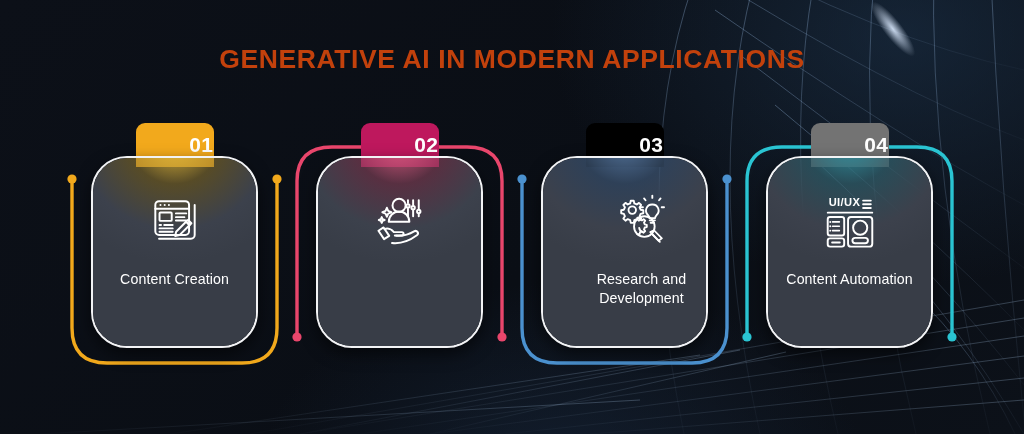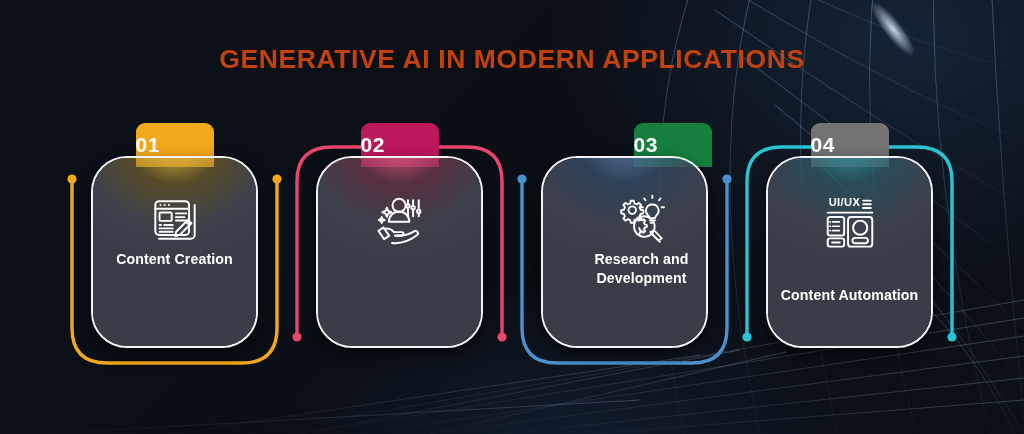--- a/index.html
+++ b/index.html
@@ -43,21 +43,21 @@
   .card-unit.u3 { left:737px; }
 
   
   .bracket { position:absolute; left:0; top:0; width:225px; height:250px; overflow:visible; }
 
   
   .tab {
     position:absolute; top:0; left:50%; transform:translateX(-50%);
     width:78px; height:44px;
     border-radius:9px 9px 0 0;
-    display:flex; align-items:center; justify-content:flex-start;
+    display:flex; align-items:center; justify-content:flex-end;
     z-index:2;
   }
   .tab-num {
     color:#ffffff;
     font-size:21px;
     font-weight:bold;
     letter-spacing:0.5px;
     line-height:1;
     margin-top:-2px;
   }
@@ -79,26 +79,26 @@
     flex-direction:column;
     align-items:center;
   }
   .card-icon {
     margin-top:30px;
     width:62px; height:62px;
     display:flex; align-items:center; justify-content:center;
   }
   .card-icon svg { display:block; }
   .card-label {
-    margin-top:0;
+    margin-top:20px;
     width:150px;
     text-align:center;
     color:#ffffff;
     font-size:14.2px;
-    font-weight:bold;
+    font-weight:normal;
     line-height:1.32;
     letter-spacing:0.1px;
   }
 </style>
 </head>
 <body>
 
 <div id="bg-layer">
   <svg id="bg-mesh" viewBox="0 0 1024 434" preserveAspectRatio="none">
     <defs>
@@ -212,21 +212,21 @@
       </div>
     </div>
   </div>
 
   <div class="card-unit u2">
     <svg class="bracket" viewBox="0 0 225 250">
       <path d="M10 58 L10 205 Q10 240 45 240 L180 240 Q215 240 215 205 L215 58" fill="none" stroke="#4b91cf" stroke-width="3.4" stroke-linecap="round"></path>
       <circle cx="10" cy="56" r="4.6" fill="#4b91cf"></circle>
       <circle cx="215" cy="56" r="4.6" fill="#4b91cf"></circle>
     </svg>
-    <div class="tab" style="background:#15803d;margin-left:48px;">
+    <div class="tab" style="background:#000000;">
       <span class="tab-num">03</span>
     </div>
     <div class="card-box">
       <div class="card-box-inner" style="background:radial-gradient(ellipse 130px 120px at 50% -8%, #52729a 0%, rgba(62,86,116,0.7) 34%, #3c414c 72%, #383d47 100%);padding-left:34px;">
         <div class="card-icon">
           <svg viewBox="0 0 64 64" width="60" height="60" fill="none" stroke="#ffffff" stroke-width="2" stroke-linecap="round" stroke-linejoin="round">
             <path d="M20 12.5 l3.2 0 0.6 2.9 2.6 1.1 2.4 -1.7 2.3 2.3 -1.7 2.4 1.1 2.6 2.9 0.6 0 3.2 -2.9 0.6 -1.1 2.6 1.7 2.4 -2.3 2.3 -2.4 -1.7 -2.6 1.1 -0.6 2.9 -3.2 0 -0.6 -2.9 -2.6 -1.1 -2.4 1.7 -2.3 -2.3 1.7 -2.4 -1.1 -2.6 -2.9 -0.6 0 -3.2 2.9 -0.6 1.1 -2.6 -1.7 -2.4 2.3 -2.3 2.4 1.7 2.6 -1.1 z"></path>
             <circle cx="21.6" cy="22.5" r="4"></circle>
             <path d="M27 30.5 l2.4 0 0.5 2.2 2 0.8 1.8 -1.3 1.7 1.7 -1.3 1.8 0.8 2 2.2 0.5 0 2.4 -2.2 0.5 -0.8 2 1.3 1.8 -1.7 1.7 -1.8 -1.3 -2 0.8 -0.5 2.2 -2.4 0"></path>
             <path d="M43 16.5 a6.5 6.5 0 0 1 4.6 11.3 c-1 1 -1.6 2 -1.6 3.2 h-6 c0 -1.2 -0.6 -2.2 -1.6 -3.2 A6.5 6.5 0 0 1 43 16.5 z"></path>
@@ -246,21 +246,21 @@
   <div class="card-unit u3">
     <svg class="bracket" viewBox="0 0 225 250">
       <path d="M10 212 L10 58 Q10 24 45 24 L180 24 Q215 24 215 58 L215 212" fill="none" stroke="#2ac4d2" stroke-width="3.4" stroke-linecap="round"></path>
       <circle cx="10" cy="214" r="4.6" fill="#2ac4d2"></circle>
       <circle cx="215" cy="214" r="4.6" fill="#2ac4d2"></circle>
     </svg>
     <div class="tab" style="background:#737373;">
       <span class="tab-num">04</span>
     </div>
     <div class="card-box">
-      <div class="card-box-inner" style="background:radial-gradient(ellipse 130px 120px at 50% -8%, #2f8d9b 0%, rgba(50,96,108,0.72) 34%, #3c414c 72%, #383d47 100%);gap:36px;">
+      <div class="card-box-inner" style="background:radial-gradient(ellipse 130px 120px at 50% -8%, #2f8d9b 0%, rgba(50,96,108,0.72) 34%, #3c414c 72%, #383d47 100%);">
         <div class="card-icon">
           <svg viewBox="0 0 64 64" width="62" height="62" fill="none" stroke="#ffffff" stroke-width="2" stroke-linecap="round" stroke-linejoin="round">
             <text x="10" y="19" font-family="Liberation Sans, sans-serif" font-size="11.5" font-weight="bold" fill="#ffffff" stroke="none" letter-spacing="0.4">UI/UX</text>
             <path d="M45.5 13 h8 M45.5 16.8 h8 M45.5 20.6 h8" stroke-width="1.9"></path>
             <path d="M9 25.5 h46" stroke-width="1.9"></path>
             <rect x="9" y="30" width="17" height="19" rx="2.4"></rect>
             <path d="M14 35 h7 M14 39.5 h7 M14 44 h7" stroke-width="1.7"></path>
             <circle cx="11.6" cy="35" r="1" fill="#fff" stroke="none"></circle>
             <circle cx="11.6" cy="39.5" r="1" fill="#fff" stroke="none"></circle>
             <circle cx="11.6" cy="44" r="1" fill="#fff" stroke="none"></circle>

